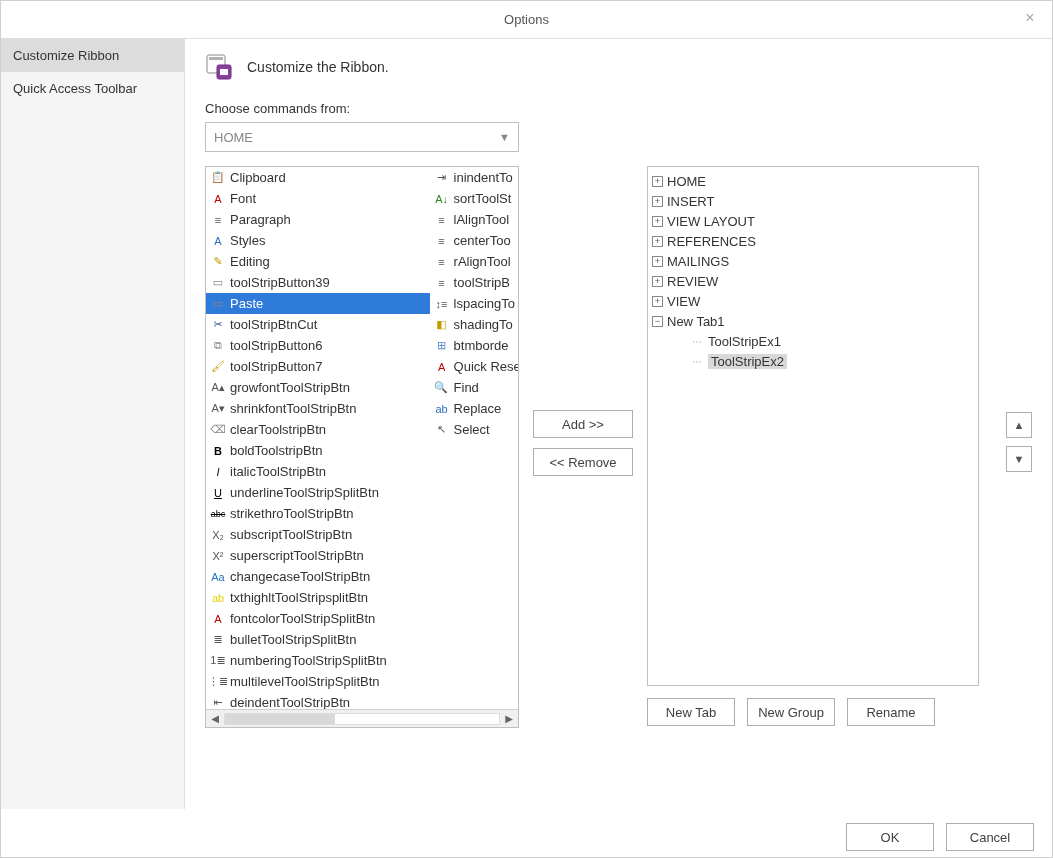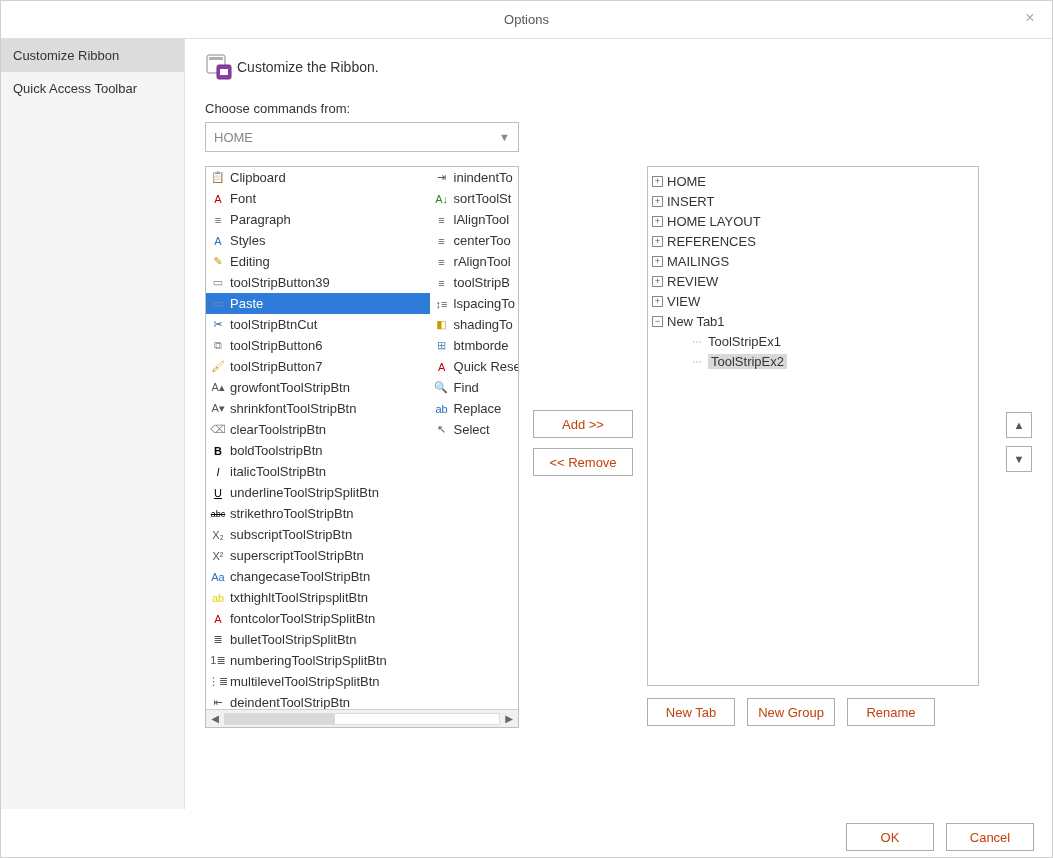--- a/index.html
+++ b/index.html
@@ -51,21 +51,21 @@
     background: #dcdcdc;
   }
   .content {
     flex: 1;
     padding: 14px 20px 10px 20px;
     position: relative;
   }
   .header-row {
     display: flex;
     align-items: center;
-    gap: 4px;
+    gap: 14px;
     margin-bottom: 20px;
   }
   .big-icon {
     width: 28px; height: 28px;
     position: relative;
   }
   .big-icon svg { width:28px; height:28px; }
   .choose-label { margin-bottom: 6px; color:#333; }
   .combo {
     width: 314px;
@@ -147,21 +147,21 @@
   }
   .btn {
     border: 1px solid #adadad;
     background: #fff;
     height: 28px;
     display:flex;
     align-items:center;
     justify-content:center;
     cursor:pointer;
     font-size:13px;
-    color:#c2410c;
+    color:#404040;
     padding: 0 10px;
   }
   .btn.wide { min-width:88px; }
 
   .right-area {
     flex:1;
     display:flex;
     gap: 10px;
   }
   .tree-wrap { flex:1; }
@@ -479,21 +479,21 @@
               <div class="tree-row">
                 <span class="expander">+</span>
                 <span class="lbl">HOME</span>
               </div>
               <div class="tree-row">
                 <span class="expander">+</span>
                 <span class="lbl">INSERT</span>
               </div>
               <div class="tree-row">
                 <span class="expander">+</span>
-                <span class="lbl">HOME LAYOUT</span>
+                <span class="lbl">VIEW LAYOUT</span>
               </div>
               <div class="tree-row">
                 <span class="expander">+</span>
                 <span class="lbl">REFERENCES</span>
               </div>
               <div class="tree-row">
                 <span class="expander">+</span>
                 <span class="lbl">MAILINGS</span>
               </div>
               <div class="tree-row">

